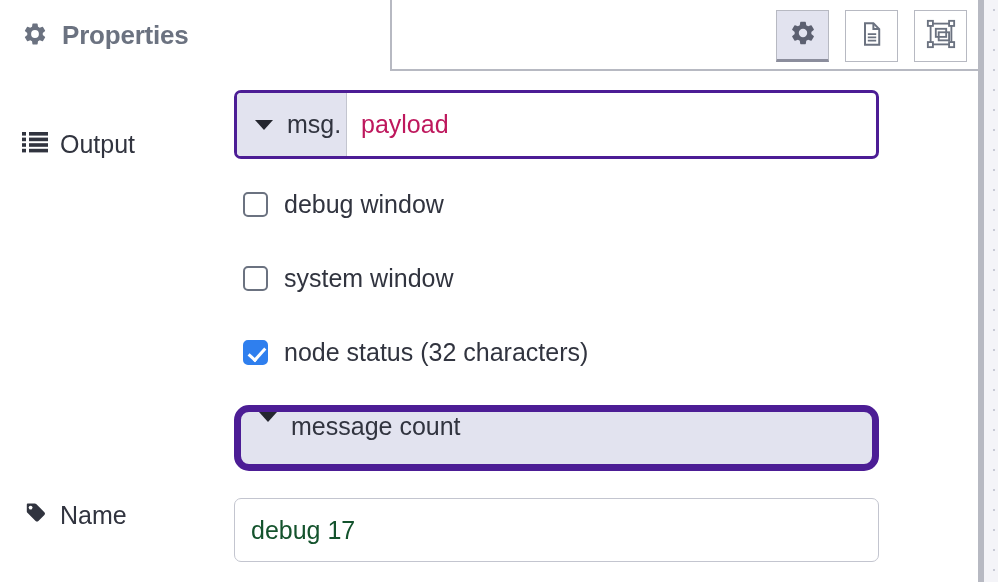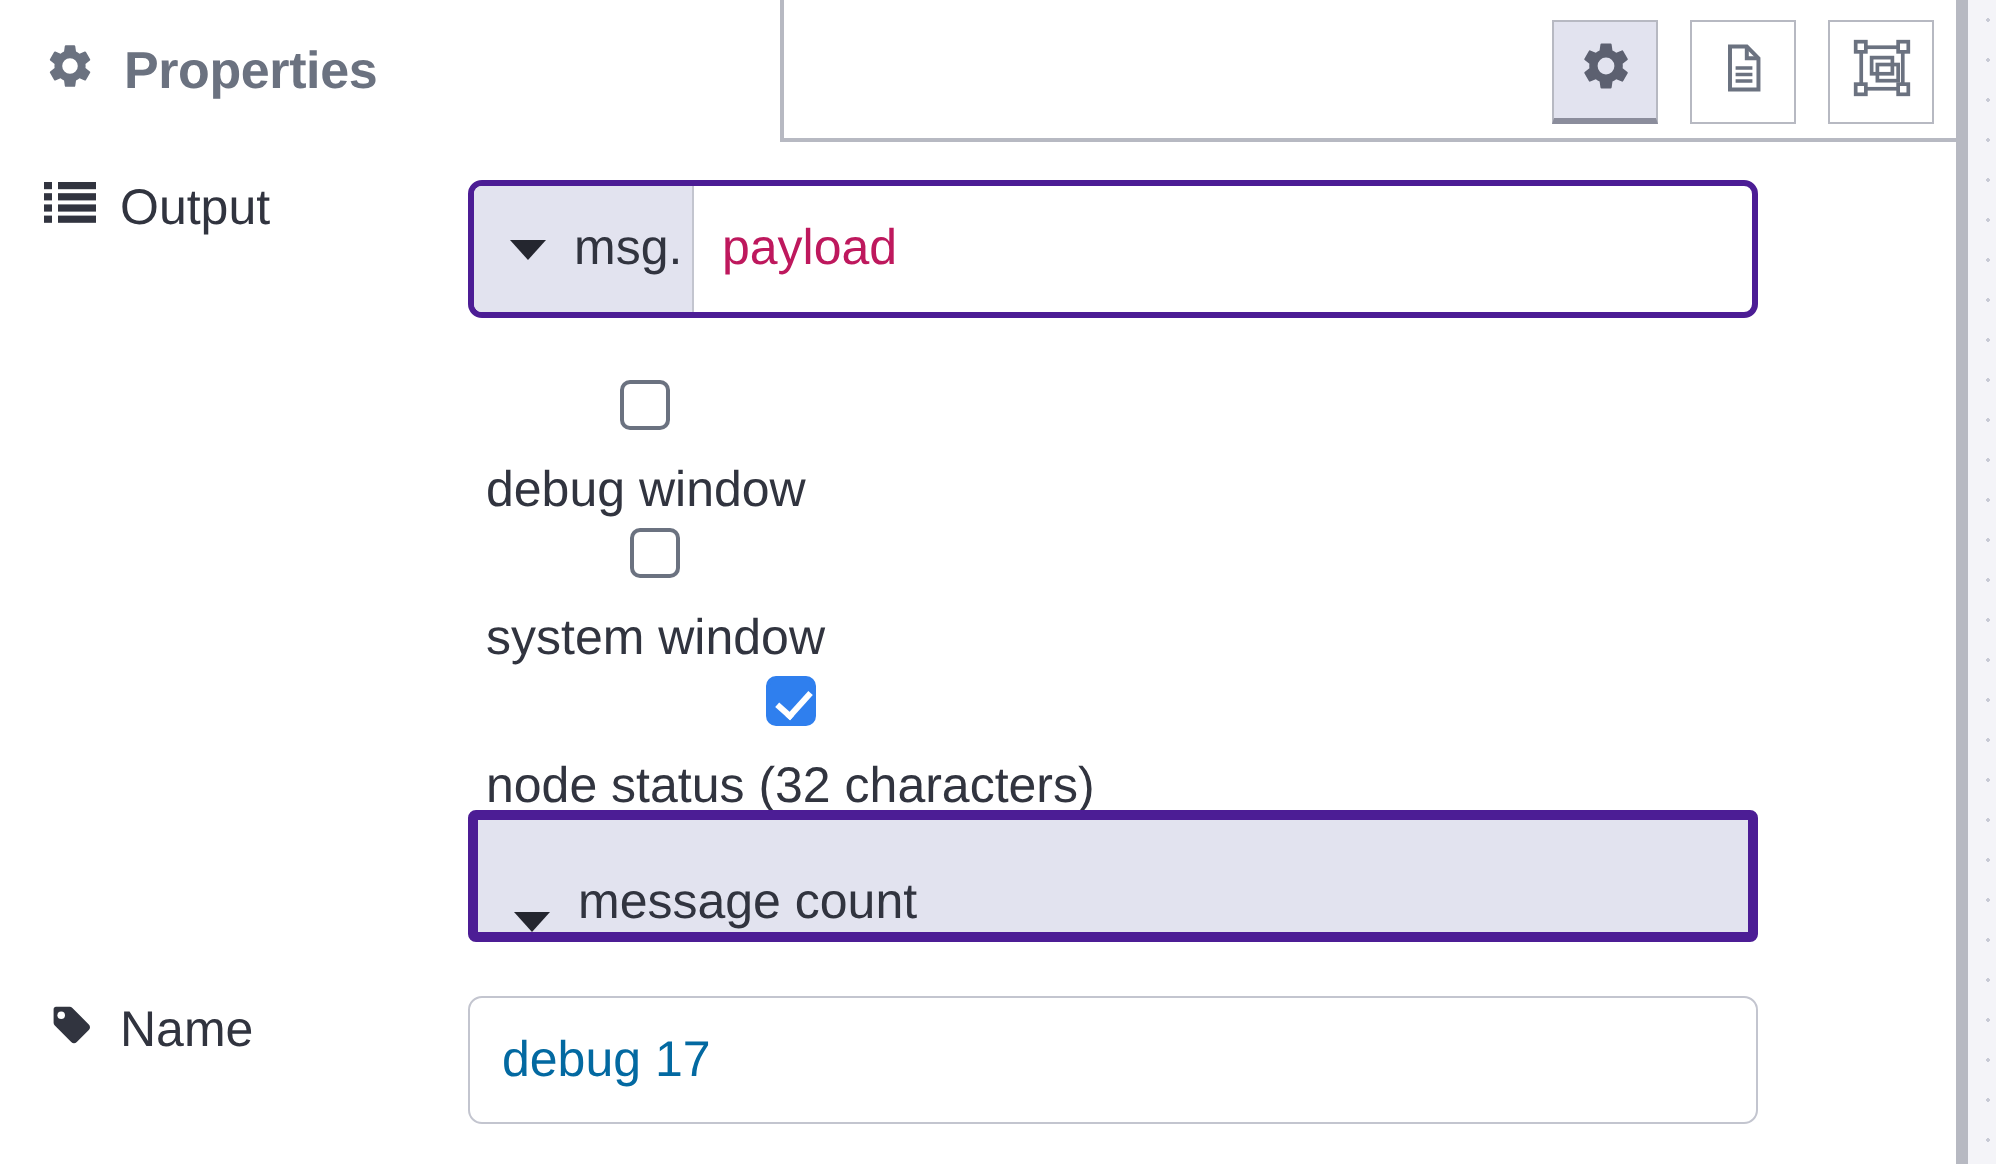--- a/index.html
+++ b/index.html
@@ -84,21 +84,21 @@
     border-color: #b7b9c2;
     border-bottom: 3px solid #8b8d9c;
   }
 
   
   .row {
     position: absolute;
     left: 0;
     width: 978px;
     display: flex;
-    align-items: flex-start;
+    align-items: flex-end;
   }
   .row-label {
     width: 234px;
     display: flex;
     align-items: center;
     gap: 12px;
     padding-left: 22px;
     color: #31343f;
     font-size: 25px;
   }
@@ -140,21 +140,20 @@
     border-top: 10px solid #24262f;
   }
 
   
   .check-row {
     position: absolute;
     left: 243px;
     display: flex;
     align-items: center;
     gap: 16px;
-    flex-direction: column;
   }
   .cb {
     width: 25px; height: 25px;
     border: 2px solid #6b7280;
     border-radius: 5px;
     background: #ffffff;
     flex: none;
   }
   .cb.checked {
     background: #2f7fee;
@@ -175,43 +174,43 @@
     color: #31343f;
     white-space: nowrap;
   }
 
   
   .dropdown {
     position: absolute;
     left: 234px;
     width: 645px; height: 66px;
     background: #e2e3ef;
-    border: 5px solid #4c1d95;
-    border-radius: 4px;
-    display: flex;
-    align-items: flex-end;
+    border: 7px solid #4c1d95;
+    border-radius: 15px;
+    display: flex;
+    align-items: flex-start;
     gap: 14px;
     padding-left: 18px;
     font-size: 25px;
     color: #31343f;
   }
 
   
   .text-input {
     position: absolute;
     left: 234px;
     width: 645px; height: 64px;
     background: #ffffff;
     border: 1px solid #c3c5cf;
     border-radius: 7px;
     display: flex;
     align-items: center;
     padding-left: 16px;
     font-size: 25px;
-    color: #0369a1;
+    color: #14532d;
   }
 </style>
 </head>
 <body>
 
 <div id="app">
 
   <div class="header">
 
     <div class="tab">

